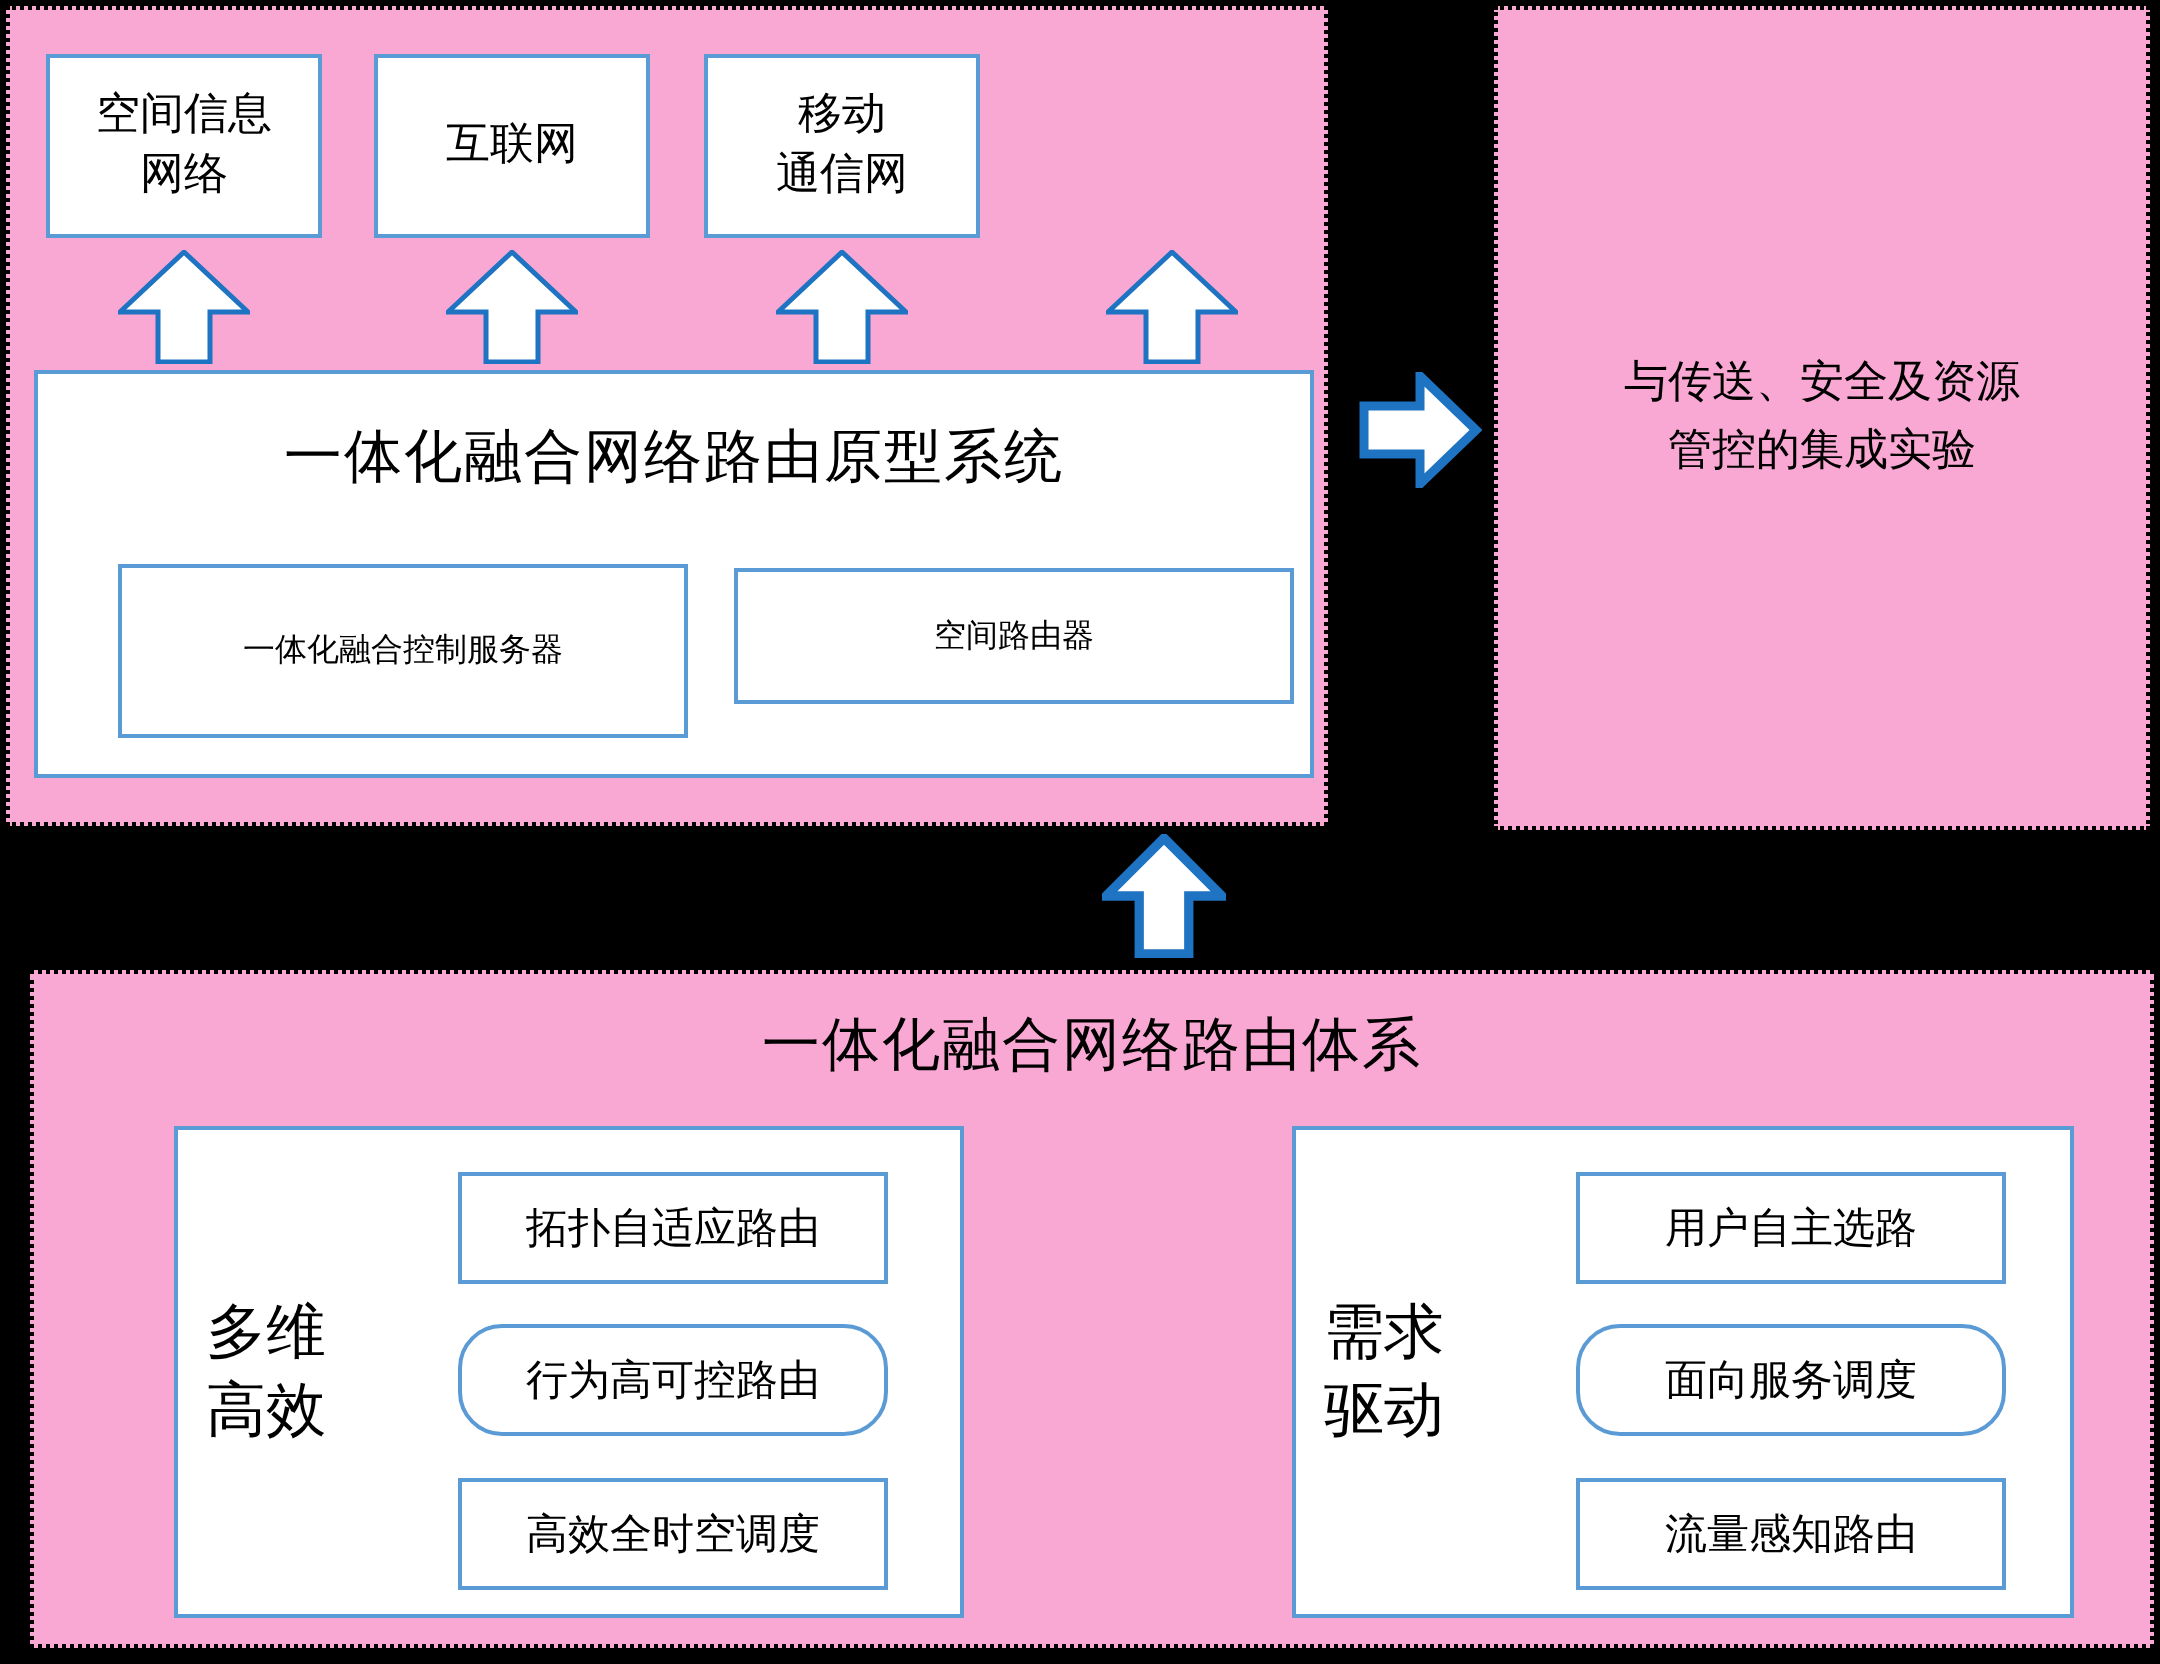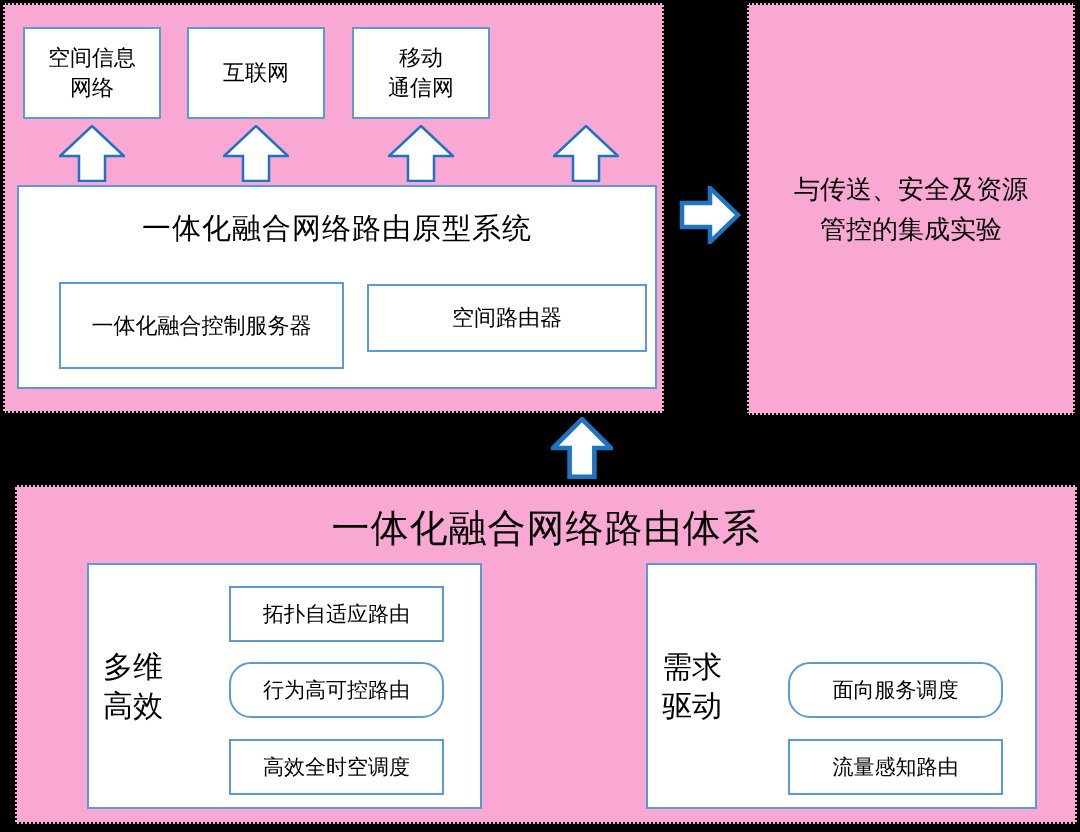--- a/index.html
+++ b/index.html
@@ -40,37 +40,37 @@
   .small-arrow.a1{left:218px;}
   .small-arrow.a2{left:383px;}
   .small-arrow.a3{left:548px;}
 
   
   .protobox{left:12px;top:180px;width:640px;height:204px;display:block;}
   .proto-title{
     position:absolute;left:0;top:22px;width:100%;
     text-align:center;font-size:29px;letter-spacing:1px;
   }
-  .compbox{font-size:22px;}
+  .compbox{font-size:16px;}
   .compbox.c0{left:40px;top:95px;width:285px;height:87px;}
   .compbox.c1{left:348px;top:97px;width:280px;height:68px;}
 
   
   .integration-text{
-    font-size:26px;line-height:1.55;text-align:center;white-space:pre-line;
+    font-size:22px;line-height:1.55;text-align:center;white-space:pre-line;
   }
 
   
   .right-arrow{left:679px;top:186px;width:62px;height:58px;}
   .up-arrow{left:551px;top:417px;width:62px;height:62px;}
 
   
   .bottom-title{
     position:absolute;left:0;top:16px;width:100%;
-    text-align:center;font-size:38px;letter-spacing:1px;
+    text-align:center;font-size:29px;letter-spacing:1px;
   }
   .groupbox{display:block;}
   .groupbox.g0{left:70px;top:76px;width:395px;height:246px;}
   .groupbox.g1{left:629px;top:76px;width:391px;height:246px;}
   .group-label{
     position:absolute;left:14px;top:50%;transform:translateY(-50%);
     width:124px;text-align:left;font-size:30px;line-height:1.3;
     white-space:pre-line;
   }
   .groupitem{left:140px;width:215px;height:56px;font-size:21px;}
@@ -131,18 +131,19 @@
       <div class="group-label">多维
 高效</div>
       <div class="bluebox groupitem i0">拓扑自适应路由</div>
       <div class="bluebox groupitem i1">行为高可控路由</div>
       <div class="bluebox groupitem i2">高效全时空调度</div>
     </div>
 
     <div class="bluebox groupbox g1">
       <div class="group-label">需求
 驱动</div>
+      <div class="bluebox groupitem i0">用户自主选路</div>
       <div class="bluebox groupitem i1">面向服务调度</div>
       <div class="bluebox groupitem i2">流量感知路由</div>
     </div>
   </section>
 
 </div>
 
 </body></html>

